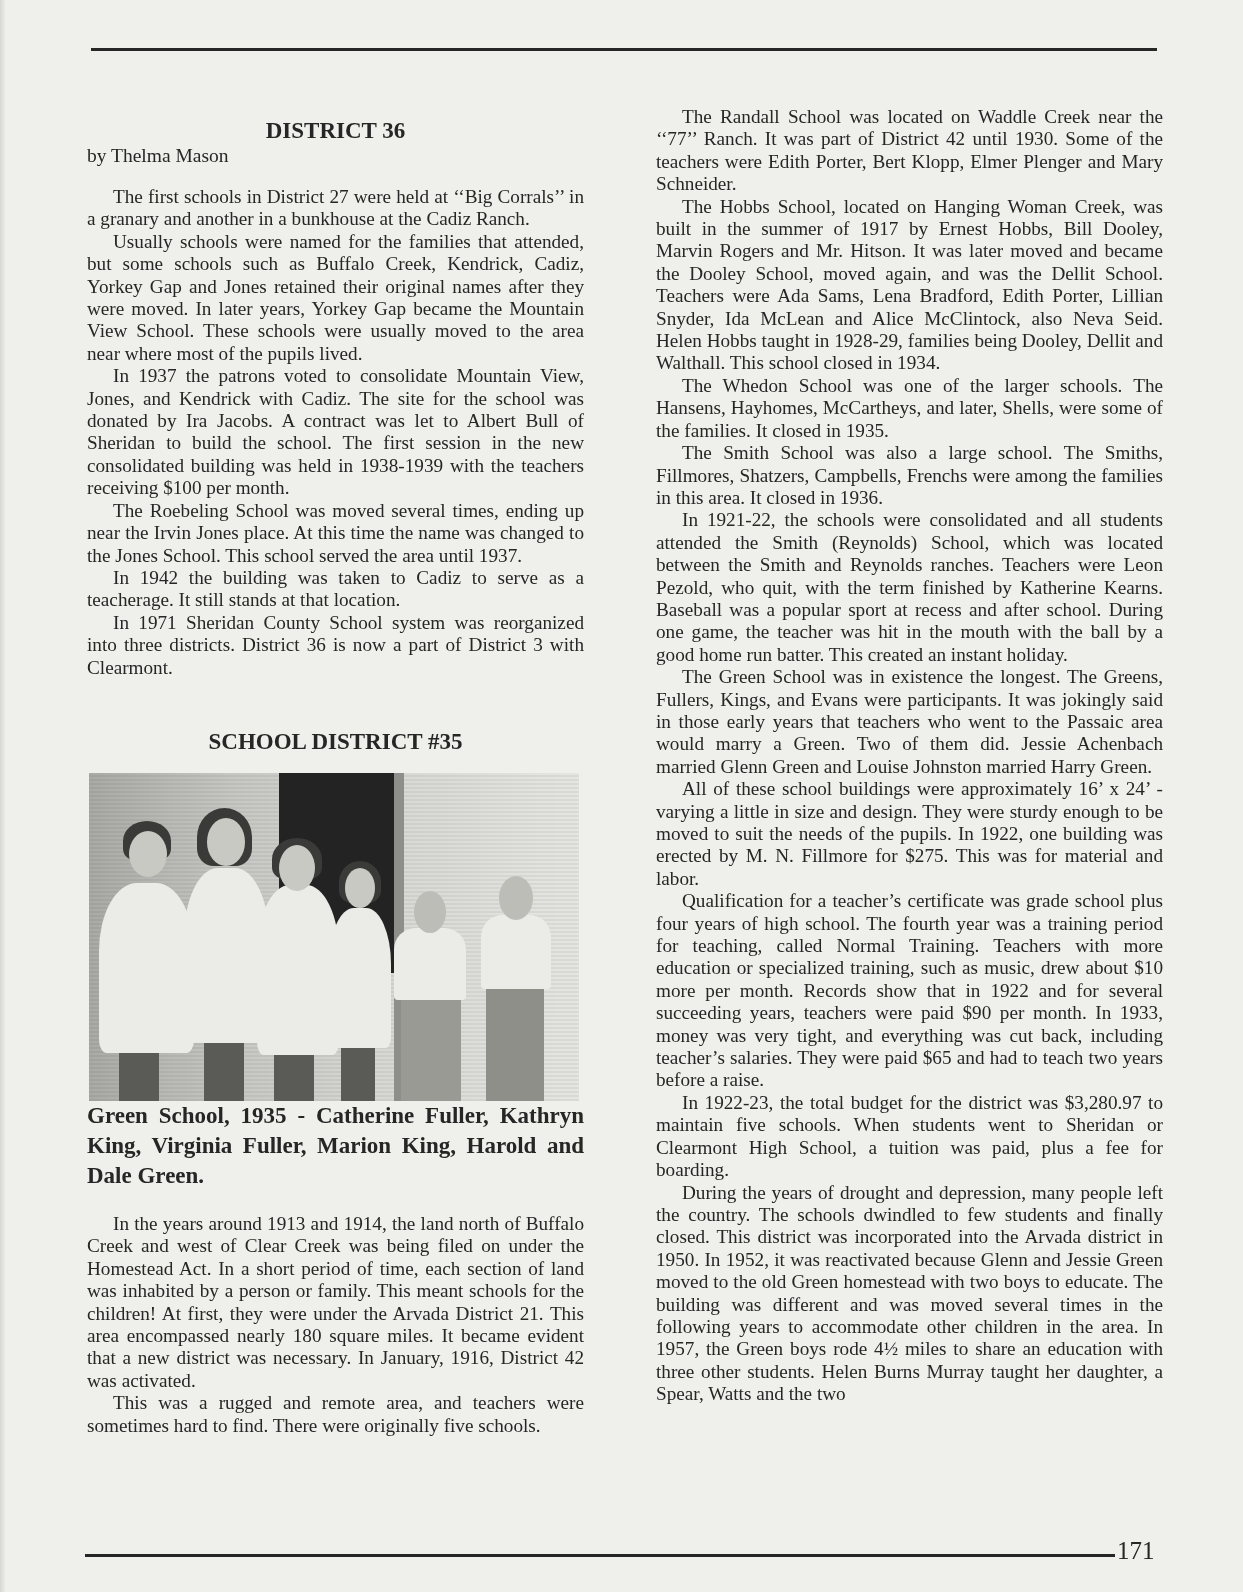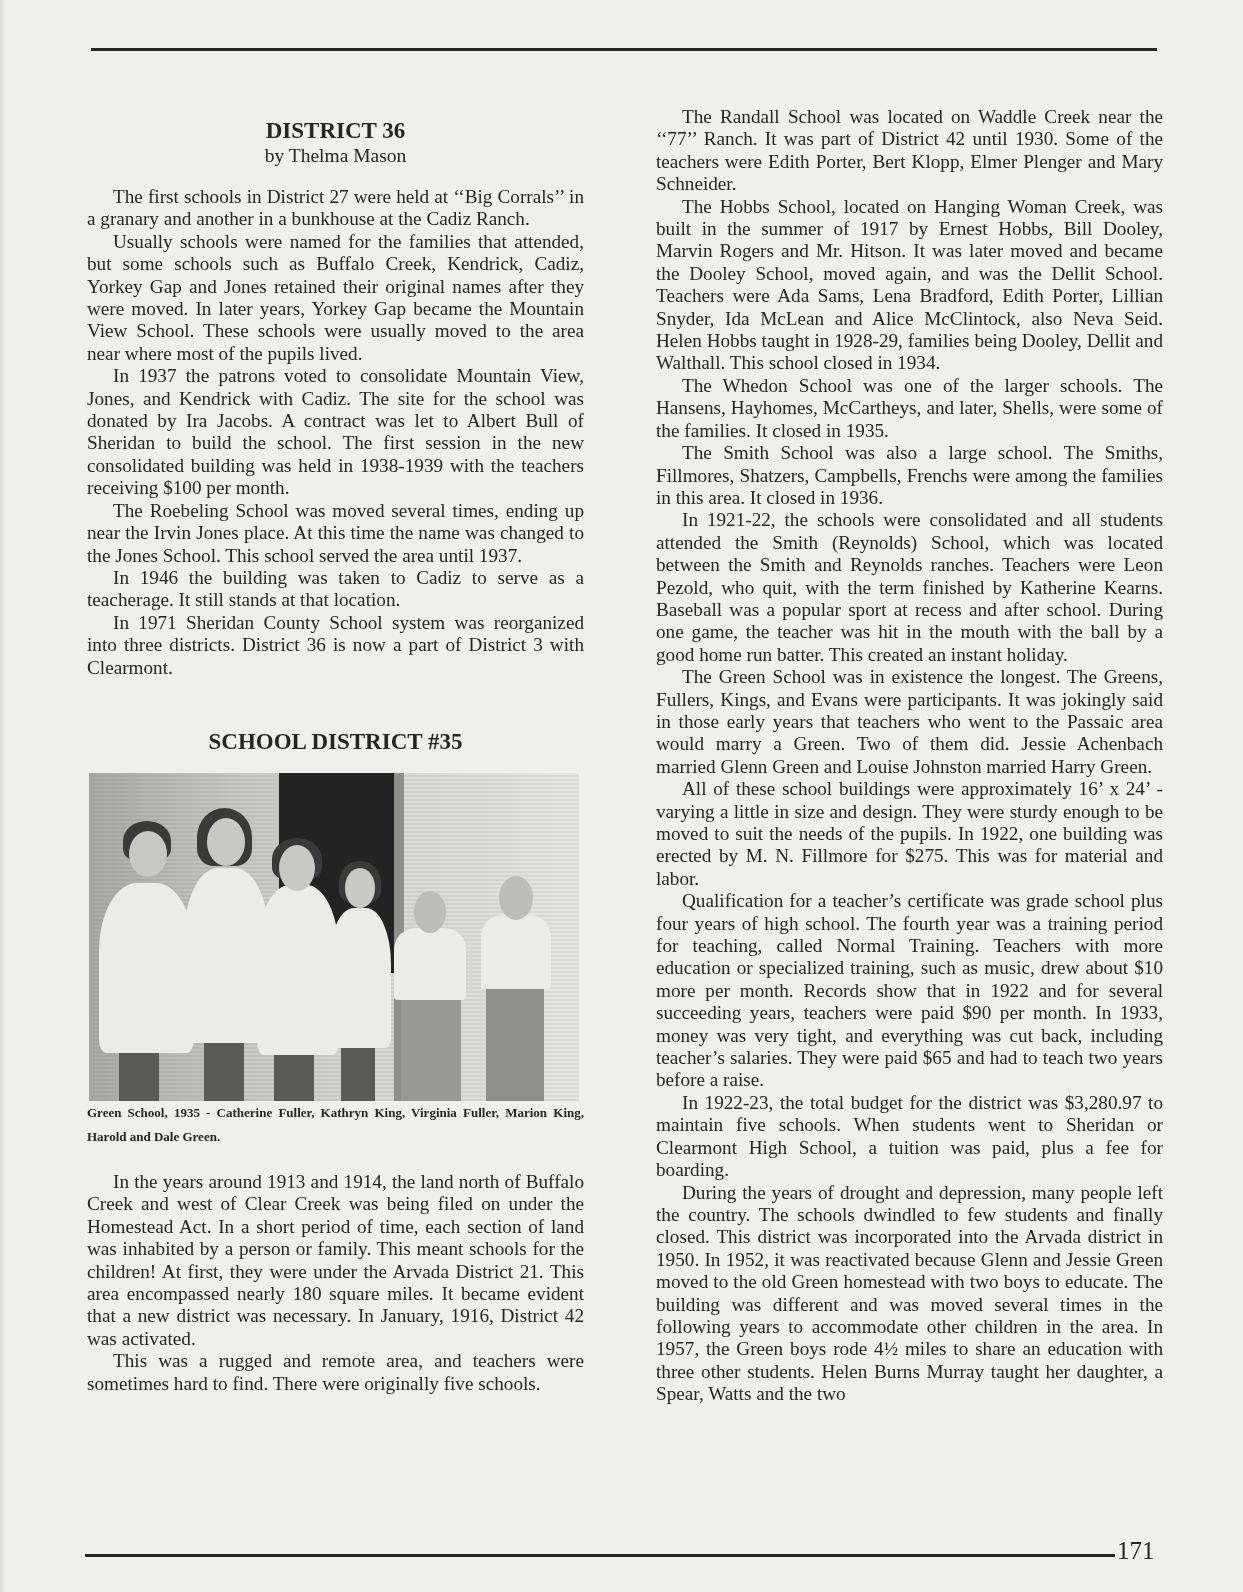--- a/index.html
+++ b/index.html
@@ -37,21 +37,21 @@
   .col p {
     margin: 0; text-indent: 26px;
     hyphens: auto;
   }
   .heading {
     text-align: center; margin: 0;
     font-weight: bold; font-size: 23px; line-height: 26px;
     text-indent: 0;
   }
   .byline {
-    text-align: center; margin: 0 0 18px 0;
+    text-align: left; margin: 0 0 18px 0;
     font-size: 19.5px; line-height: 24px;
     text-indent: 0;
   }
   .heading-2 { margin-top: 50px; }
   .photo {
     width: 490px; height: 328px; margin: 18px 0 0 2px;
     position: relative; overflow: hidden;
     background:
       repeating-linear-gradient(0deg, rgba(0,0,0,0.05) 0 2px, transparent 2px 4px),
       linear-gradient(to right, #a9a9a5 0%, #c7c7c3 30%, #d7d7d3 60%, #e5e5e1 100%);
@@ -66,39 +66,39 @@
   }
   .figure {
     position: absolute; background: #ebebe7; border-radius: 40% 40% 8% 8%;
   }
   .head {
     position: absolute; background: #c9c9c4; border-radius: 50%;
   }
   .hair { position: absolute; background: #3a3a38; border-radius: 50% 50% 30% 30%; }
   .legs { position: absolute; background: #5a5a57; }
   .caption {
-    margin: 6px 0 0 0; font-weight: bold; font-size: 13px; line-height: 24px;
+    margin: 6px 0 0 0; font-weight: bold; font-size: 23px; line-height: 30px;
     text-align: justify; text-indent: 0 !important;
   }
   .spacer { height: 22px; }
 </style>
 </head>
 <body>
 
 <div class="page-edge"></div>
 <div class="top-rule"></div>
 
 <div class="col col-left">
   <h1 class="heading">DISTRICT 36</h1>
   <div class="byline">by Thelma Mason</div>
   <p>The first schools in District 27 were held at ‘‘Big Corrals’’ in a granary and another in a bunkhouse at the Cadiz Ranch.</p>
   <p>Usually schools were named for the families that attended, but some schools such as Buffalo Creek, Kendrick, Cadiz, Yorkey Gap and Jones retained their original names after they were moved. In later years, Yorkey Gap became the Mountain View School. These schools were usually moved to the area near where most of the pupils lived.</p>
   <p>In 1937 the patrons voted to consolidate Mountain View, Jones, and Kendrick with Cadiz. The site for the school was donated by Ira Jacobs. A contract was let to Albert Bull of Sheridan to build the school. The first session in the new consolidated building was held in 1938-1939 with the teachers receiving $100 per month.</p>
   <p>The Roebeling School was moved several times, ending up near the Irvin Jones place. At this time the name was changed to the Jones School. This school served the area until 1937.</p>
-  <p>In 1946 the building was taken to Cadiz to serve as a teacherage. It still stands at that location.</p>
+  <p>In 1942 the building was taken to Cadiz to serve as a teacherage. It still stands at that location.</p>
   <p>In 1971 Sheridan County School system was reorganized into three districts. District 36 is now a part of District 3 with Clearmont.</p>
 
   <h2 class="heading heading-2">SCHOOL DISTRICT #35</h2>
 
   <div class="photo" role="img" aria-label="Photograph of six children standing in front of a school building doorway">
     <div class="door"></div>
     <div class="frame"></div>
 
     <div class="legs" style="left:30px;top:270px;width:40px;height:58px;"></div>
     <div class="figure" style="left:10px;top:110px;width:95px;height:170px;"></div>

